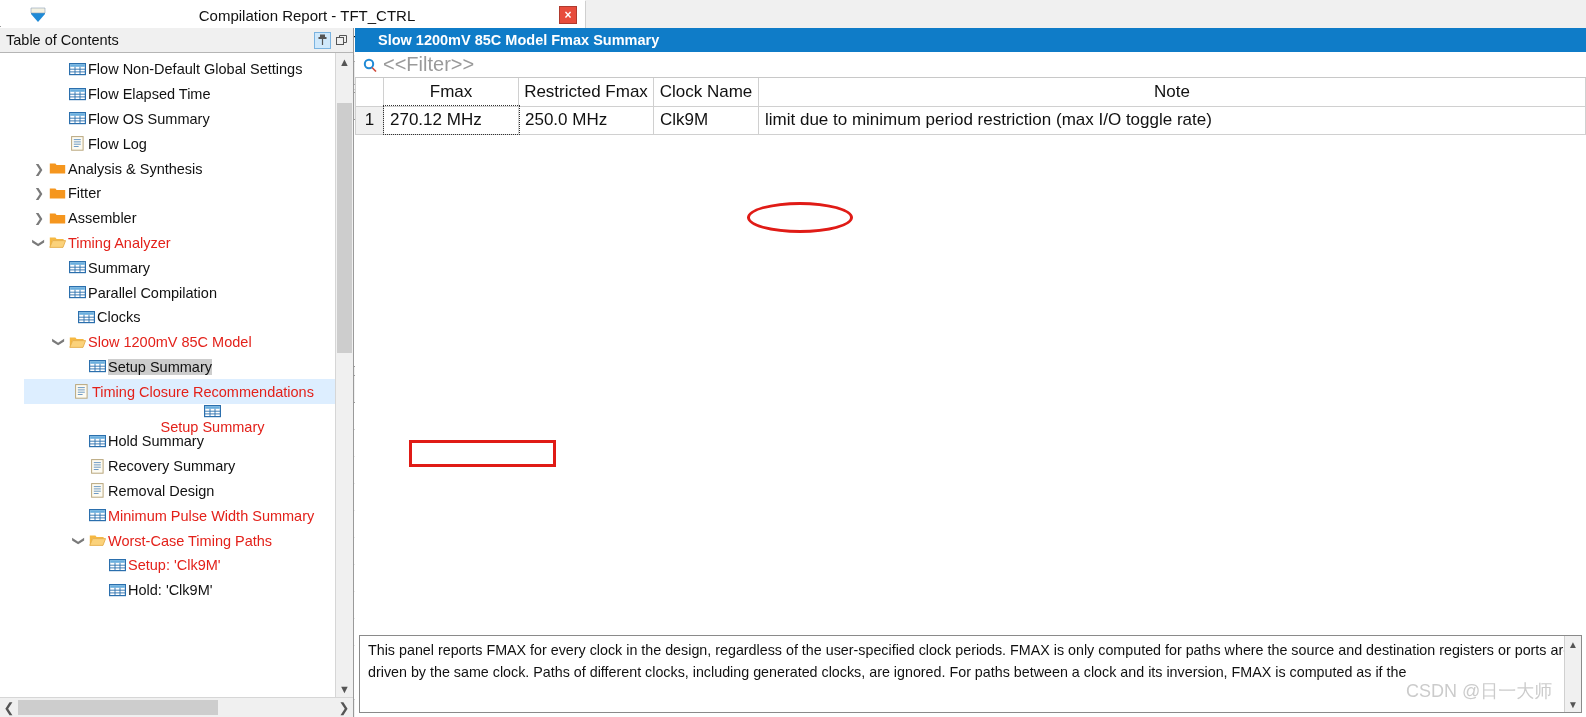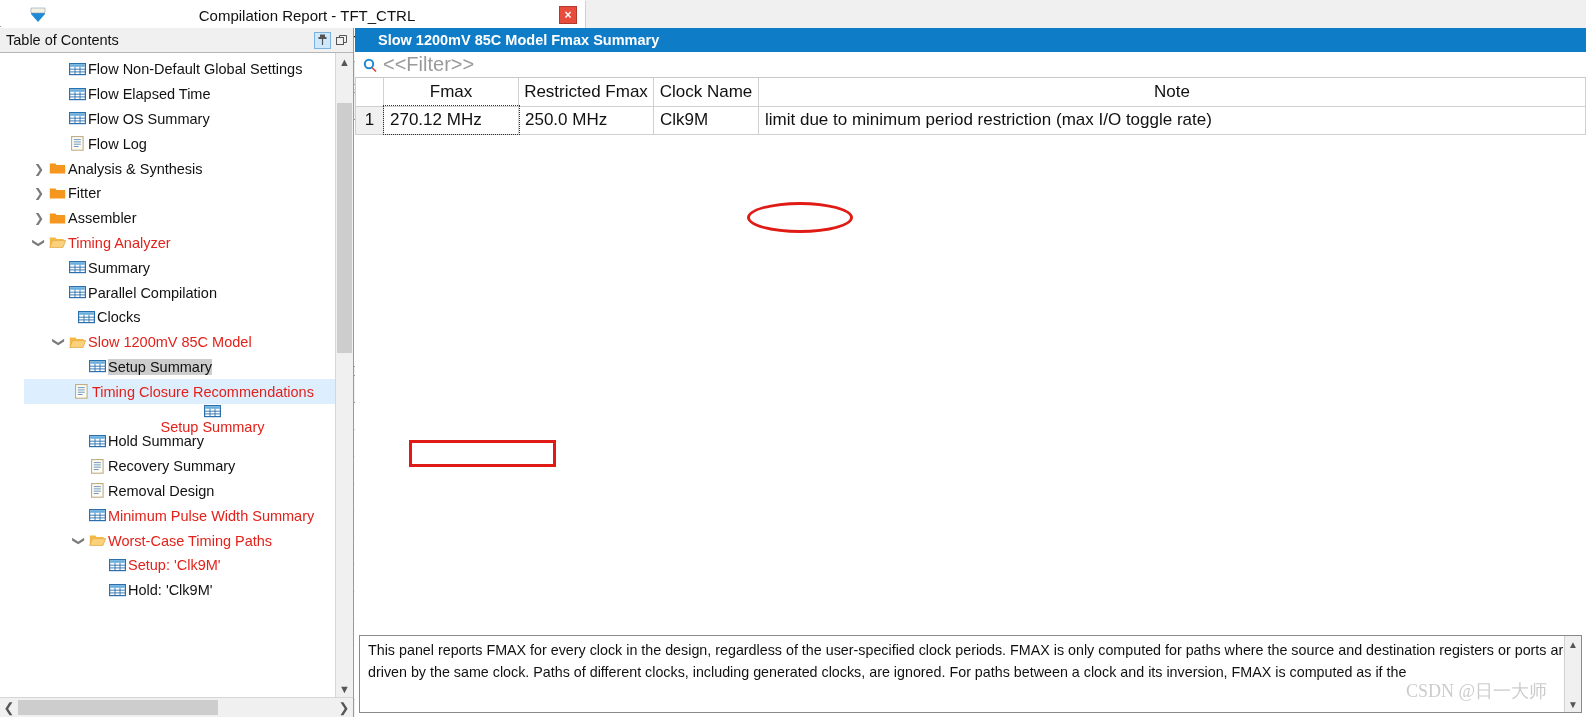--- a/index.html
+++ b/index.html
@@ -881,15 +881,15 @@
         <div class="desc-scroll">
           <div class="arw">▲</div>
           <div class="arw bot">▼</div>
         </div>
       </div>
     </div>
   </div>
 
   <div class="ann-ellipse" style="left:747px; top:202px; width:106px; height:31px;"></div>
   <div class="ann-rect" style="left:409px; top:440px; width:147px; height:27px;"></div>
-  <div class="watermark" style="left:1406px; top:679px;font-family:Liberation Serif, serif;">CSDN @日一大师</div>
+  <div class="watermark" style="left:1406px; top:679px;">CSDN @日一大师</div>
 
 </div>
 
 </body></html>

